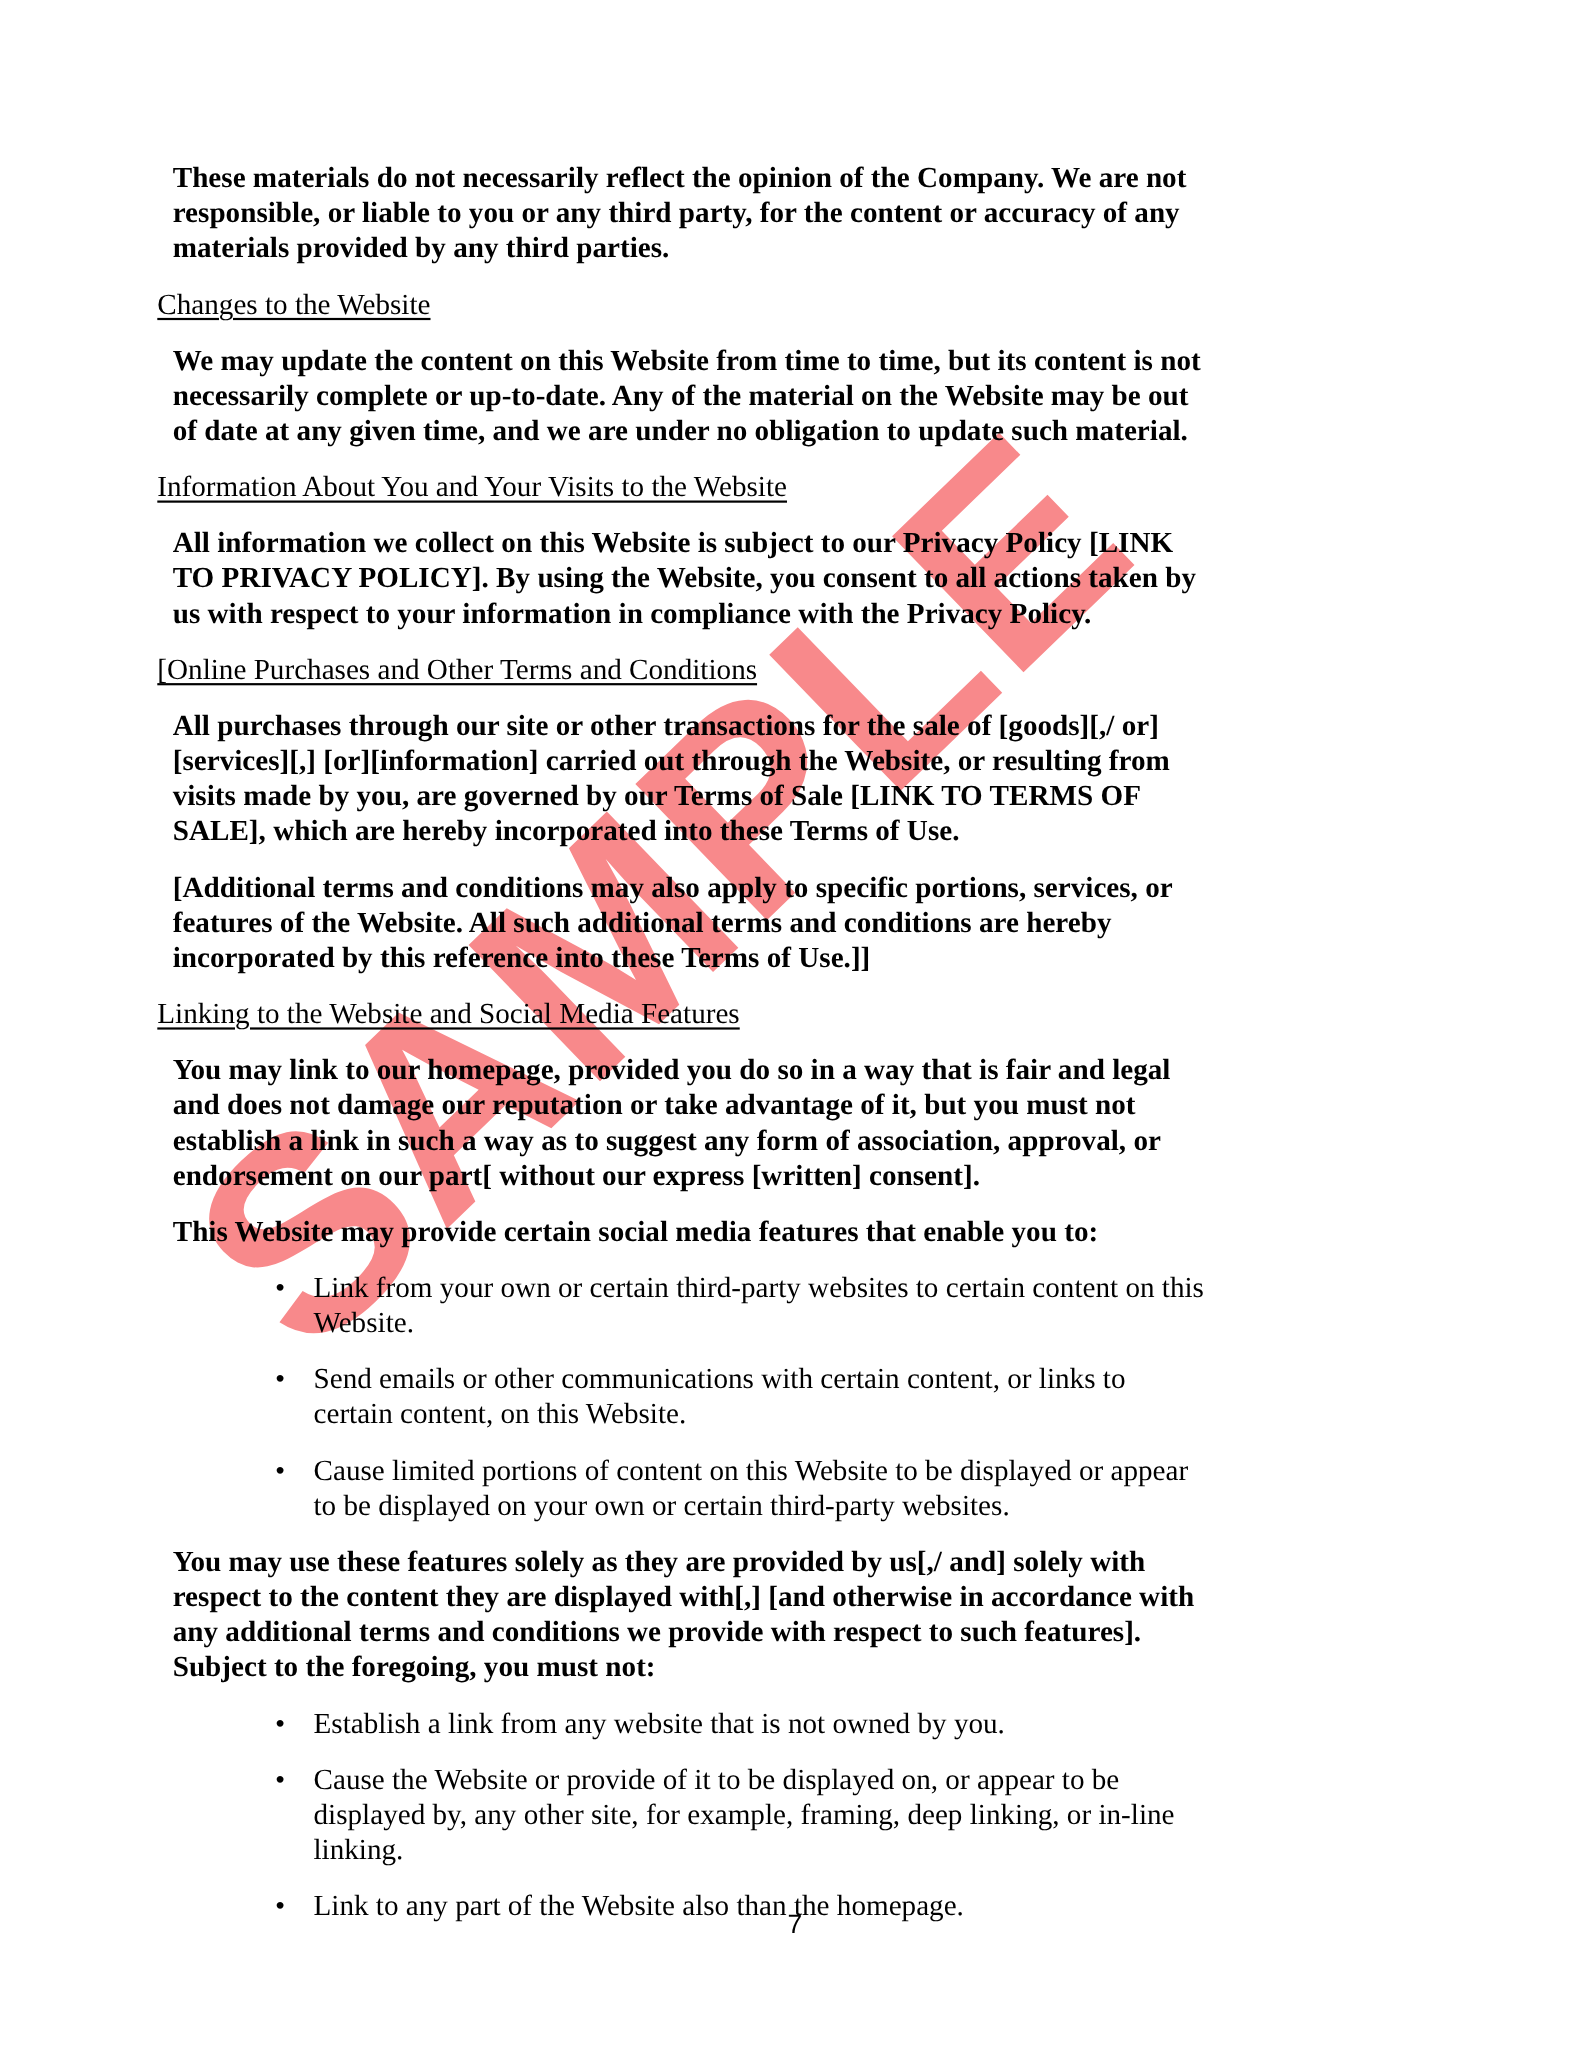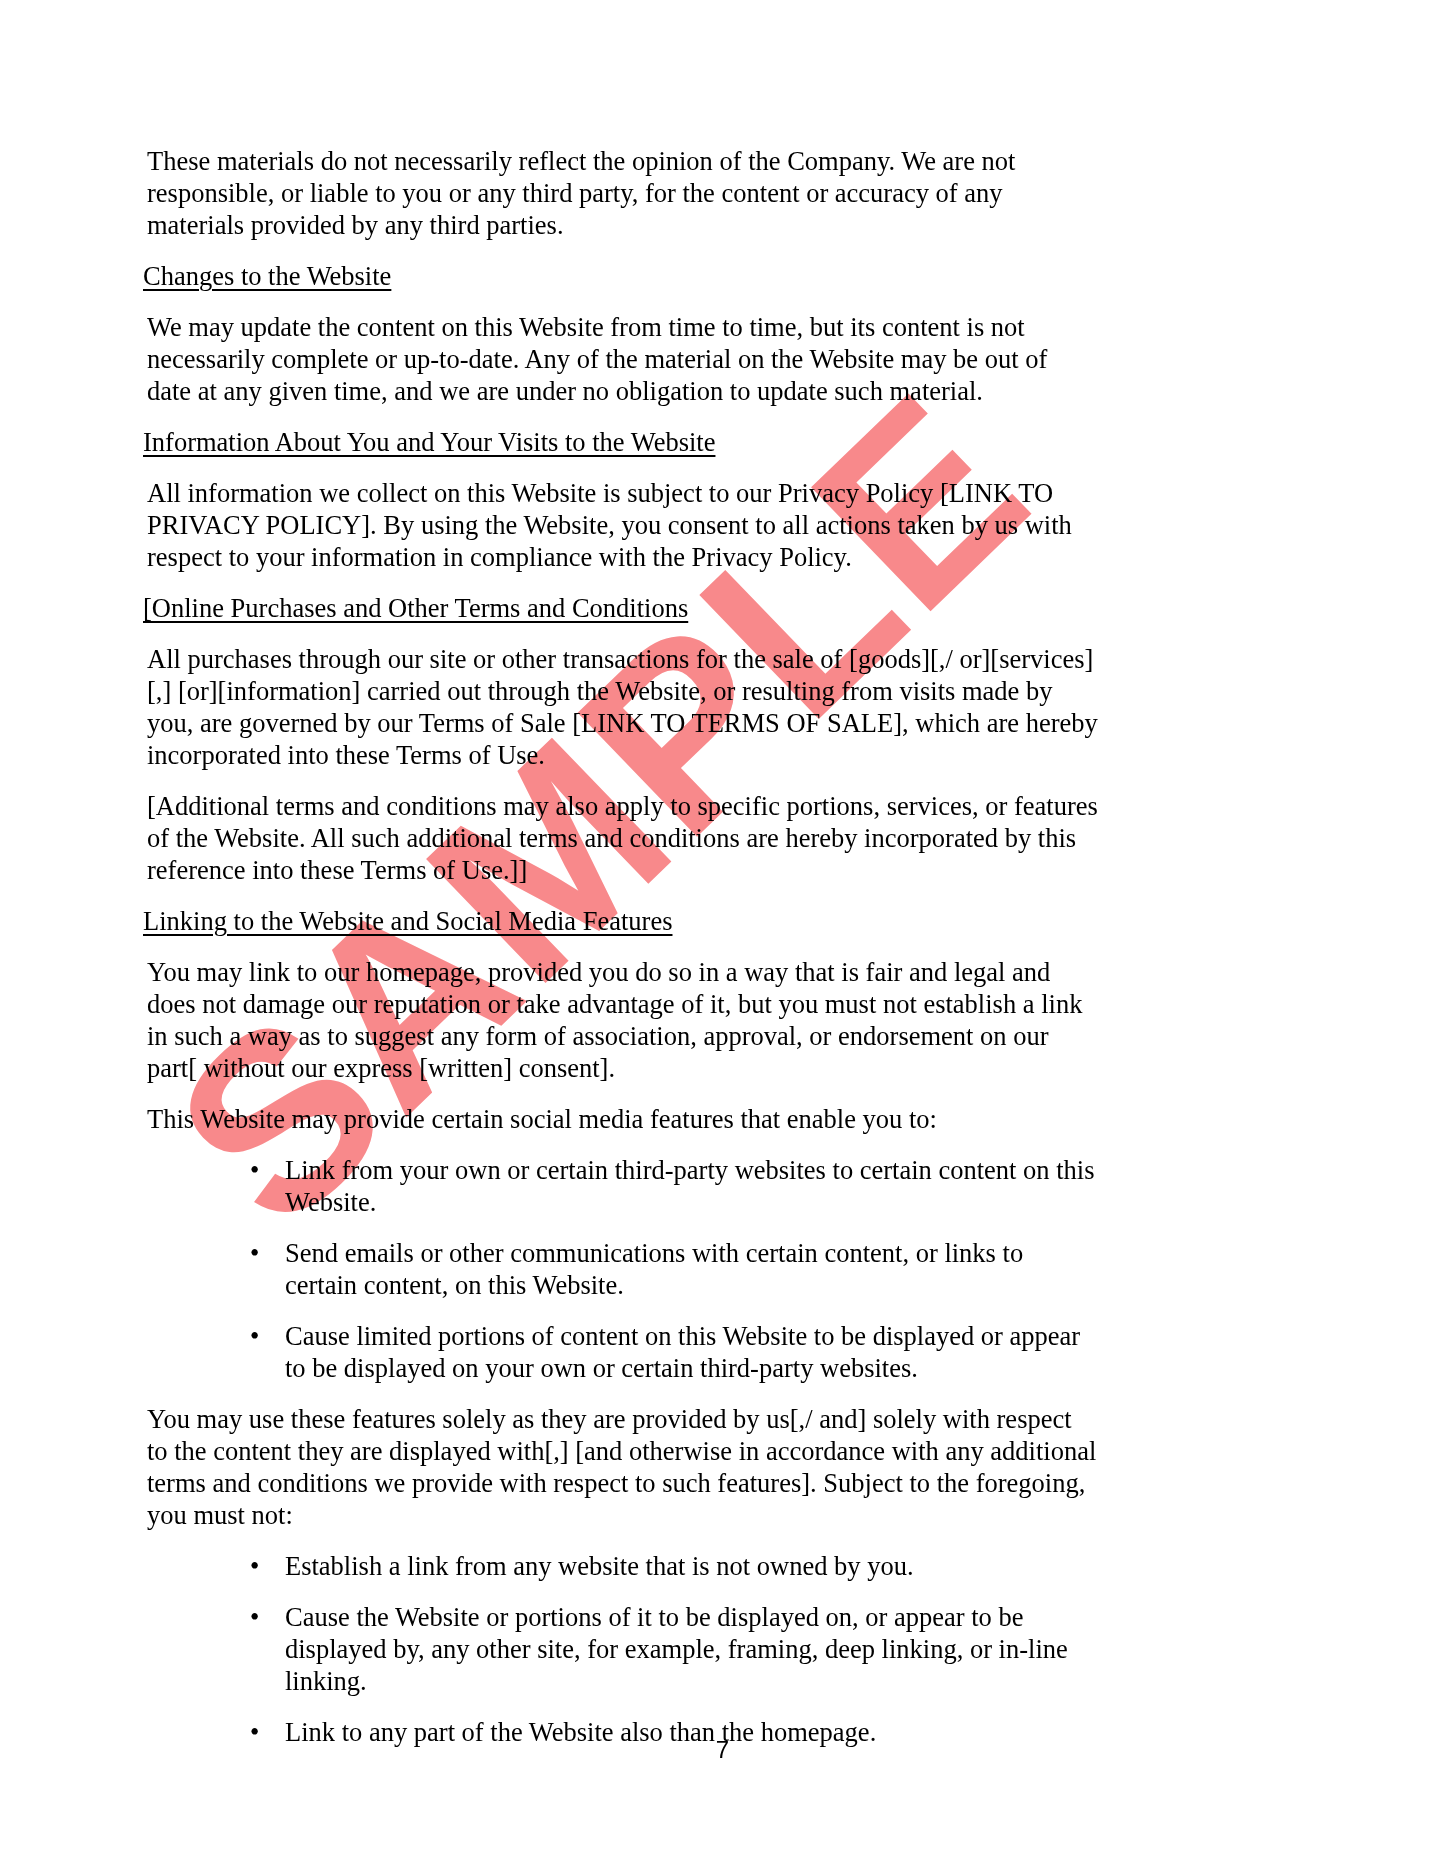--- a/index.html
+++ b/index.html
@@ -36,21 +36,22 @@
   }
   .content {
     position: relative;
     z-index: 1;
     padding: 145px 0 0 143px;
     width: 955px;
     font-size: 26.5px;
     line-height: 32px;
   }
   .content p {
-    margin: 0 0 19px 4px;
+    margin: 0 0 19px 14px;
+    font-weight: bold;
   }
   .content h2 {
     font-size: 26.5px;
     line-height: 32px;
     font-weight: normal;
     text-decoration: underline;
     text-decoration-thickness: 2px;
     text-underline-offset: 4px;
     margin: 0 0 19px 0;
   }
@@ -116,21 +117,21 @@
     <ul>
       <li>Link from your own or certain third-party websites to certain content on this Website.</li>
       <li>Send emails or other communications with certain content, or links to certain content, on this Website.</li>
       <li>Cause limited portions of content on this Website to be displayed or appear to be displayed on your own or certain third-party websites.</li>
     </ul>
 
     <p>You may use these features solely as they are provided by us[,/ and] solely with respect to the content they are displayed with[,] [and otherwise in accordance with any additional terms and conditions we provide with respect to such features]. Subject to the foregoing, you must not:</p>
 
     <ul>
       <li>Establish a link from any website that is not owned by you.</li>
-      <li>Cause the Website or portions of it to be displayed on, or appear to be displayed by, any other site, for example, framing, deep linking, or in-line linking.</li>
+      <li>Cause the Website or provide of it to be displayed on, or appear to be displayed by, any other site, for example, framing, deep linking, or in-line linking.</li>
       <li>Link to any part of the Website also than the homepage.</li>
     </ul>
 
   </div>
 
   <div class="page-number">7</div>
 
 </div>
 
 </body></html>

